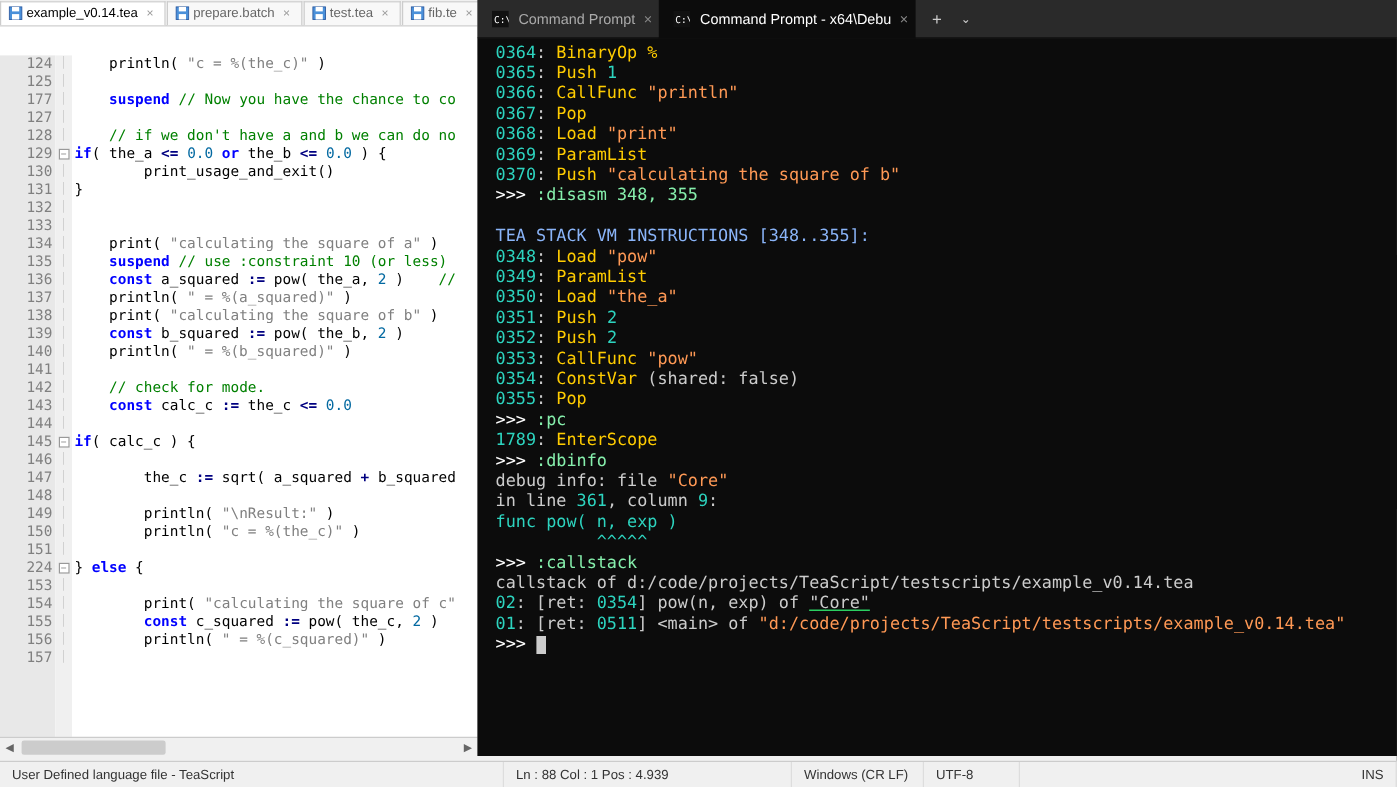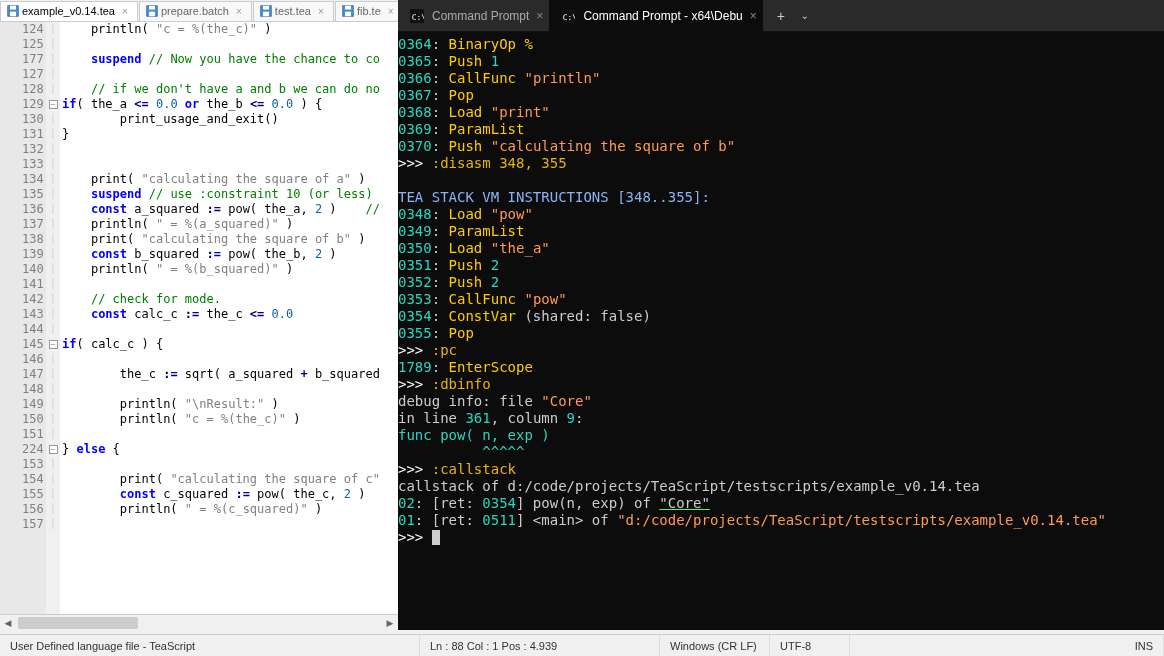--- a/index.html
+++ b/index.html
@@ -14,20 +14,21 @@
 }
 .editor-pane {
   position: absolute;
   left: 0;
   top: 0;
   width: 398px;
   height: 630px;
   background: #fff;
   display: flex;
   flex-direction: column;
+  gap: 24px;
 }
 .tab-bar {
   height: 22px;
   background: #f0f0f0;
   display: flex;
   align-items: center;
   border-bottom: 1px solid #ccc;
 }
 .tab {
   display: flex;
@@ -177,30 +178,30 @@
   justify-content: center;
   cursor: pointer;
 }
 .terminal {
   flex: 1;
   background: #0c0c0c;
   color: #ccc;
   font-family: Consolas, monospace;
   font-size: 14px;
   line-height: 17px;
-  padding: 4px 0;
+  padding: 4px 15px;
   white-space: pre;
   overflow: hidden;
 }
 .terminal .tln { height: 17px; }
 .t-num { color: #2dd4bf; }
 .t-op { color: #ffcc00; }
 .t-str { color: #ff9955; }
 .t-prompt { color: #fff; }
-.t-cmd { color: #eab308; text-align: right; }
+.t-cmd { color: #86efac; text-align: right; }
 .t-hdr { color: #8ab4f8; }
 .t-cyan { color: #2dd4bf; }
 .t-ul { text-decoration: underline; text-decoration-color: #3f7; }
 .cursor {
   display: inline-block;
   width: 8px;
   height: 15px;
   background: #ccc;
   vertical-align: text-bottom;
 }

